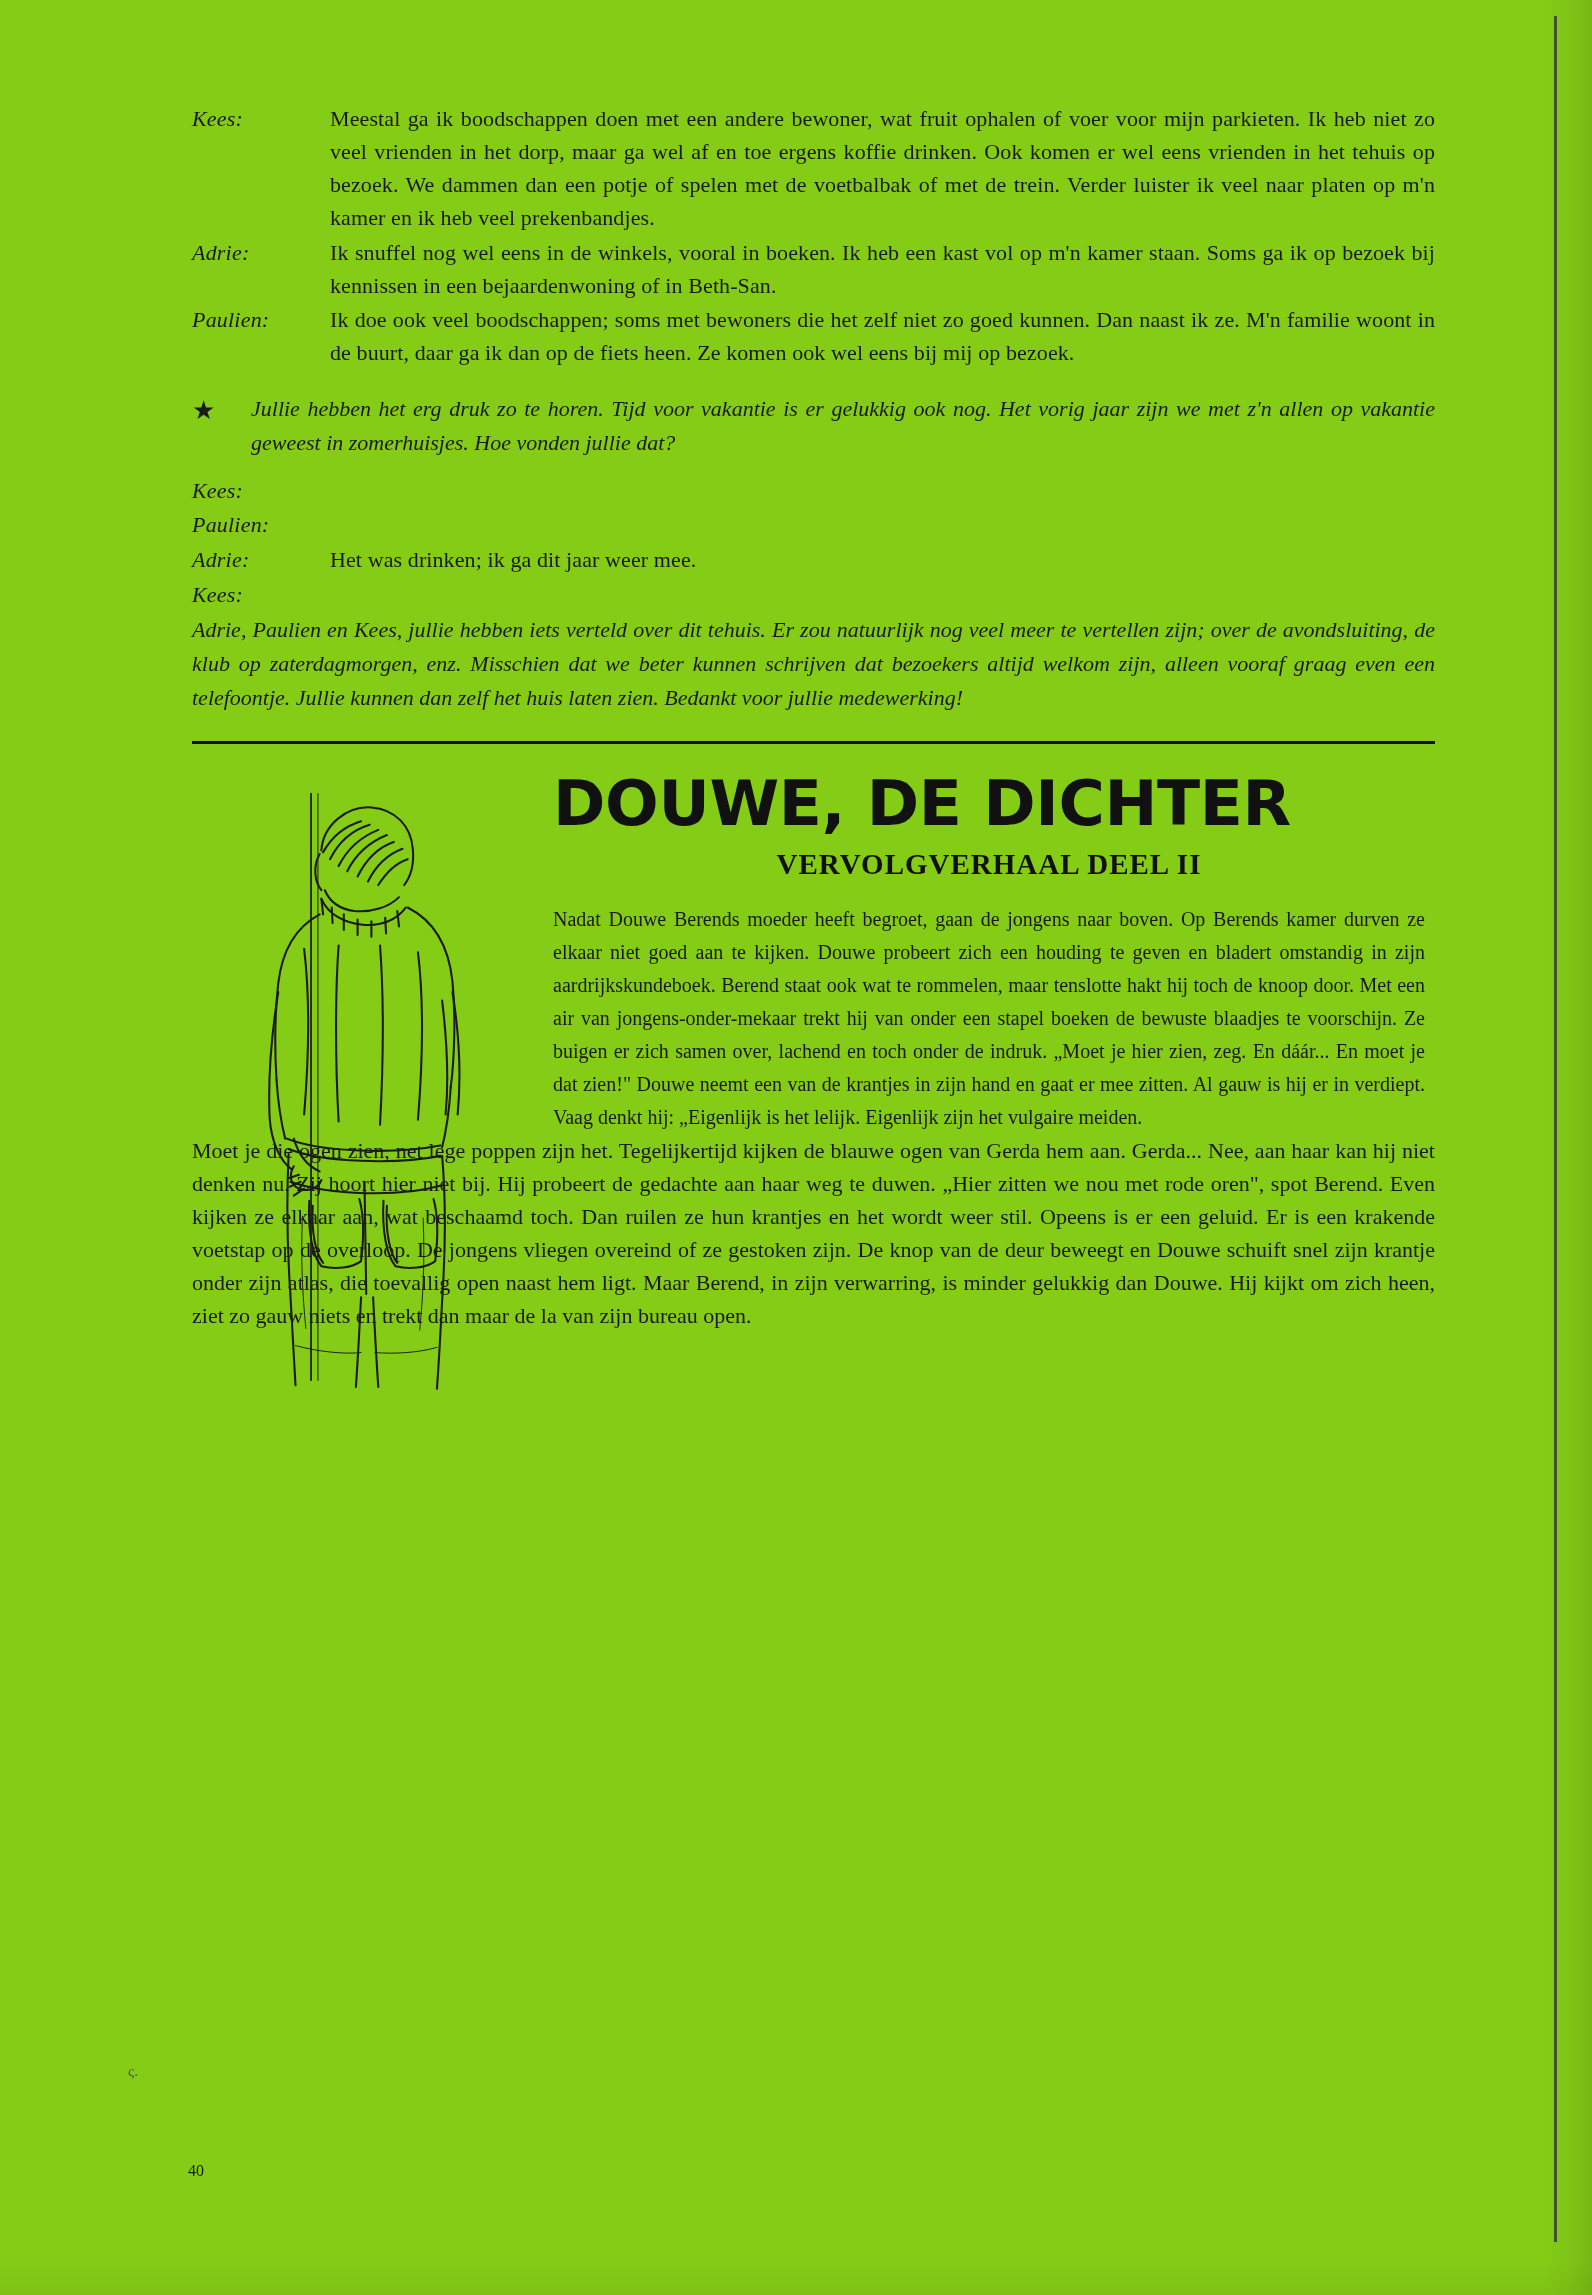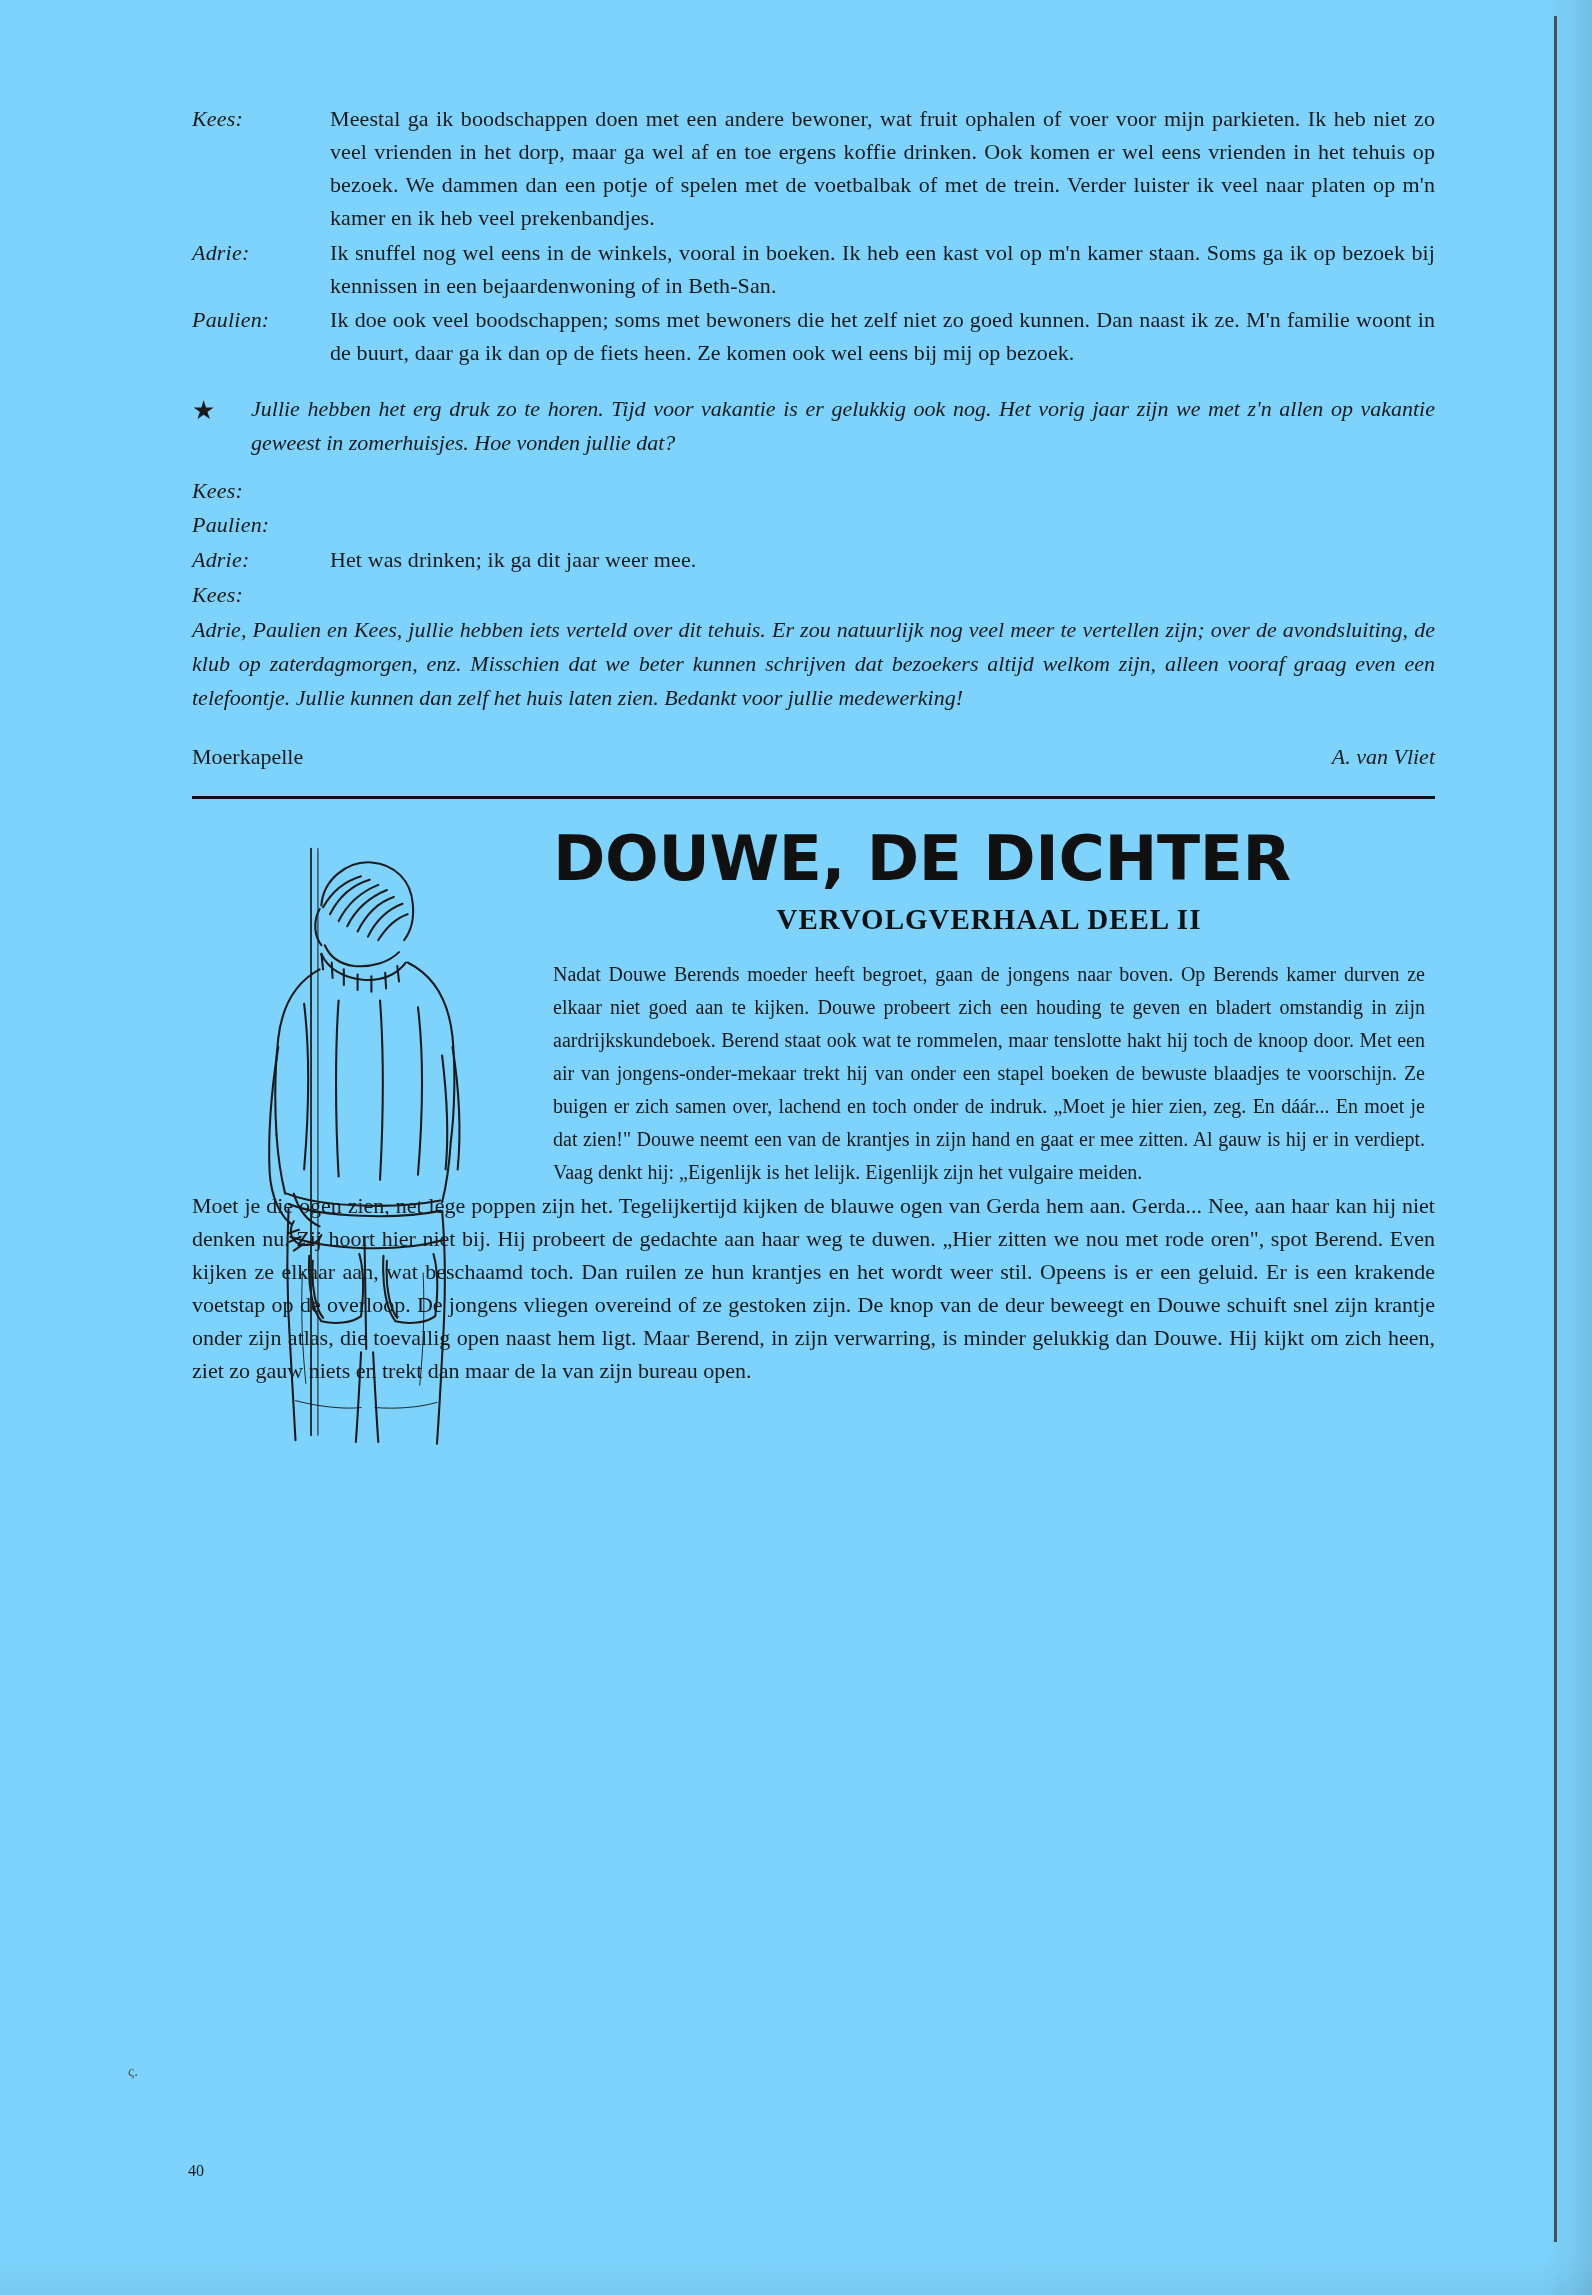--- a/index.html
+++ b/index.html
@@ -11,21 +11,21 @@
     width: 1592px;
     height: 2295px;
     position: relative;
     font-family: "Liberation Serif", serif;
     color: #1a1a1a;
     overflow: hidden;
   }
   .page {
     position: absolute;
     inset: 0;
-    background: #7dd3fc;
+    background: #84cc16;
   }
   
   .scan-edge-right {
     position: absolute;
     top: 0;
     right: 0;
     width: 50px;
     height: 100%;
     background: linear-gradient(to right, rgba(0,0,0,0) 0%, rgba(0,0,0,0.04) 55%, rgba(0,0,0,0.10) 100%);
   }
@@ -230,24 +230,20 @@
     <div class="dlg-row">
       <div class="spk">Adrie:</div>
       <div class="dlg-text">Het was drinken; ik ga dit jaar weer mee.</div>
     </div>
     <div class="dlg-row">
       <div class="spk">Kees:</div>
     </div>
 
     <div class="closing-italic">Adrie, Paulien en Kees, jullie hebben iets verteld over dit tehuis. Er zou natuurlijk nog veel meer te vertellen zijn; over de avondsluiting, de klub op zaterdagmorgen, enz. Misschien dat we beter kunnen schrijven dat bezoekers altijd welkom zijn, alleen vooraf graag even een telefoontje. Jullie kunnen dan zelf het huis laten zien. Bedankt voor jullie medewerking!</div>
 
-    <div class="signature-row">
-      <div>Moerkapelle</div>
-      <div class="signature-right">A. van Vliet</div>
-    </div>
 
     <hr class="rule">
 
     <div class="article">
 
       <div class="illus">
         <svg width="345" height="639" viewBox="0 0 400 740" xmlns="http://www.w3.org/2000/svg">
           <g fill="none" stroke="#1b1b1b" stroke-width="2.4" stroke-linecap="round" stroke-linejoin="round">
 
             <path d="M150 86 C152 56 180 34 208 36 C236 38 254 58 256 84 C258 104 252 118 246 126"></path>

